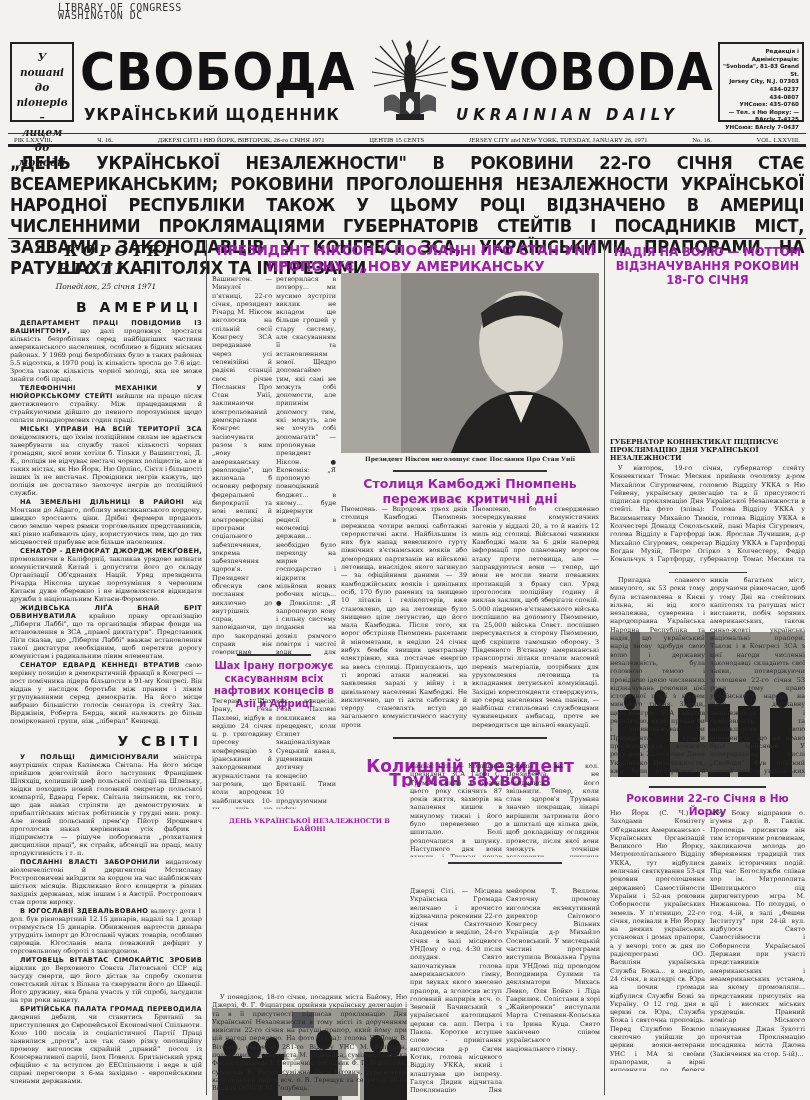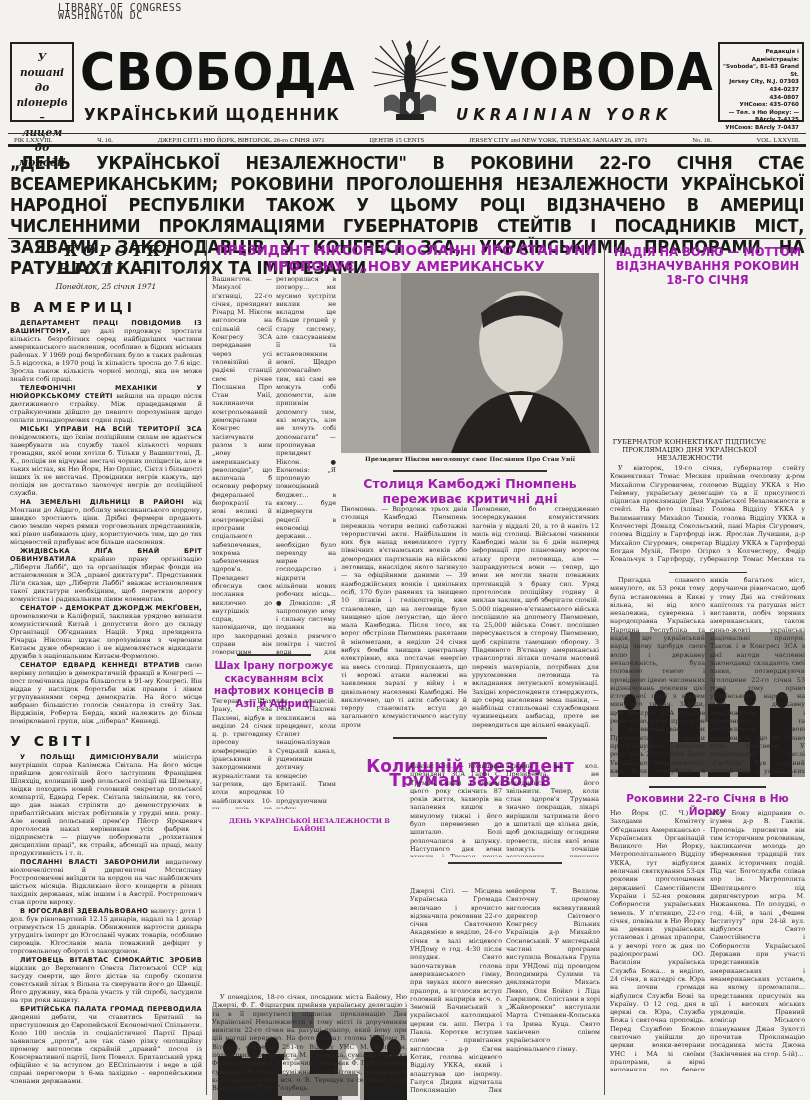--- a/index.html
+++ b/index.html
@@ -19,21 +19,21 @@
   .sub-cyr { position: absolute; left: 76px; top: 68px; font-family: "DejaVu Sans", sans-serif; font-weight: bold; font-size: 15px; letter-spacing: 1px; }
   .sub-lat { position: absolute; left: 448px; top: 68px; font-family: "DejaVu Sans", sans-serif; font-weight: bold; font-style: italic; font-size: 15px; letter-spacing: 5px; }
   .emblem { position: absolute; left: 362px; top: 0px; width: 80px; height: 88px; }
   .dateline { position: absolute; left: 8px; top: 133px; width: 798px; height: 14px; border-top: 1px solid #333; border-bottom: 3px solid #222; font-family: "Liberation Serif", serif; font-size: 6.6px; display: flex; justify-content: space-between; align-items: center; padding: 0 6px; white-space: nowrap; }
   .banner { position: absolute; left: 10px; top: 153px; width: 794px; font-family: "DejaVu Sans", sans-serif; font-weight: bold; font-size: 17px; line-height: 21px; text-align: justify; letter-spacing: -0.3px; transform: scaleX(0.95); transform-origin: left; width: 836px; }
   .rule { position: absolute; left: 8px; width: 798px; height: 1px; background: #444; }
   .vrule { position: absolute; width: 1px; background: #555; }
   .col { position: absolute; overflow: hidden; }
   .kv-head { font-family: "DejaVu Serif", serif; font-weight: bold; font-style: italic; font-size: 15px; letter-spacing: 4px; text-align: center; }
   .kv-date { font-style: italic; font-size: 7.5px; text-align: center; margin-top: 4px; }
-  .sec-head { font-family: "DejaVu Sans", sans-serif; font-weight: bold; font-size: 14px; letter-spacing: 4px; text-align: left; margin: 8px 0 4px; }
+  .sec-head { font-family: "DejaVu Sans", sans-serif; font-weight: bold; font-size: 14px; letter-spacing: 4px; text-align: right; margin: 8px 0 4px; }
   .para { font-size: 6.5px; line-height: 8px; text-align: justify; text-indent: 10px; margin-bottom: 1px; color: #222; }
   .para b { font-family: "DejaVu Sans", sans-serif; font-weight: bold; font-size: 6.6px; letter-spacing: 0.3px; }
   .headline { font-family: "DejaVu Sans", sans-serif; font-weight: bold; text-align: center; color: #a21caf; }
   .photo { background: linear-gradient(135deg,#7d7a75 0%,#4a4845 40%,#2d2c2a 70%,#6b6864 100%); position: relative; overflow: hidden; }
   .caption { font-family: "DejaVu Serif", serif; font-weight: bold; font-size: 6px; text-align: center; line-height: 7.5px; }
   .bodytext { font-size: 6.4px; line-height: 8.3px; text-align: justify; color: #2a2a2a; }
   .short-rule { height: 2px; background: #333; margin: 4px auto; width: 60%; }
 </style>
 </head>
 <body>
@@ -68,21 +68,21 @@
       <path d="M36 6 L40 2 L42 8 L41 16 L45 20 L46 42 L44 54 L36 54 L34 42 L35 20 L39 16 Z" fill="#222"></path>
       <rect x="30" y="54" width="20" height="22" fill="#333"></rect>
       <path d="M14 60 Q24 52 30 62 L30 76 Q20 70 14 74 Z" fill="#555"></path>
       <path d="M66 60 Q56 52 50 62 L50 76 Q60 70 66 74 Z" fill="#555"></path>
       <path d="M36 64 L40 60 L44 64 L44 72 L40 76 L36 72 Z" fill="#eee"></path>
       <rect x="26" y="76" width="28" height="6" fill="#222"></rect>
     </svg>
   </div>
   <div class="title-lat">SVOBODA</div>
   <div class="sub-cyr">УКРАЇНСЬКИЙ ЩОДЕННИК</div>
-  <div class="sub-lat">UKRAINIAN YORK</div>
+  <div class="sub-lat">UKRAINIAN DAILY</div>
   <div class="ear-right">
     <div>Редакція і Адміністрація:</div>
     <div>"Svoboda", 81-83 Grand St.</div>
     <div>Jersey City, N.J. 07303</div>
     <div>434-0237</div>
     <div>434-0807</div>
     <div>УНСоюз: 435-0760</div>
     <div>— Тел. з Ню Йорку: —</div>
     <div>BArcly 7-4125</div>
     <div>УНСоюз: BArcly 7-0437</div>
@@ -107,22 +107,22 @@
 <div class="vrule" style="left:604px; top:240px; height:855px;"></div>
 
 <div class="col" style="left:10px; top:242px; width:192px; height:858px;">
   <div class="kv-head">— КОРОТКІ ВІСТІ —</div>
   <div class="kv-date">Понеділок, 25 січня 1971</div>
   <div class="sec-head">В АМЕРИЦІ</div>
   <p class="para"><b>ДЕПАРТАМЕНТ ПРАЦІ ПОВІДОМИВ ІЗ ВАШИНГТОНУ,</b> <span>що далі продовжує зростати кількість безробітних серед найбідніших частини американського населення, особливо в бідних міських районах. У 1969 році безробітних було в таких районах 5.5 відсотка, в 1970 році їх кількість зросла до 7.6 відс. Зросла також кількість чорної молоді, яка не може знайти собі праці.</span></p>
   <p class="para"><b>ТЕЛЕФОНІЧНІ МЕХАНІКИ У НЮЙОРКСЬКОМУ СТЕЙТІ</b> <span>вийшли на працю після двотижневого страйку. Між працедавцями й страйкуючими дійшло до певного порозуміння щодо оплати понаднормових годин праці.</span></p>
   <p class="para"><b>МІСЬКІ УПРАВИ НА ВСІЙ ТЕРИТОРІЇ ЗСА</b> <span>повідомляють, що їхнім поліційним силам не вдається завербувати на службу такої кількості чорних громадян, якої вони хотіли б. Тільки у Вашингтоні, Д. К., поліція не відчуває нестачі чорних поліцистів, але в таких містах, як Ню Йорк, Ню Орлінс, Сієтл і більшості інших їх не вистачає. Провідники негрів кажуть, що поліція не достатньо заохочує негрів до поліційної служби.</span></p>
   <p class="para"><b>НА ЗЕМЕЛЬНІ ДІЛЬНИЦІ В РАЙОНІ</b> <span>від Монтани до Айдаго, поблизу мексиканського кордону, швидко зростають ціни. Дрібні фермери продають свою землю через рямки торговельних представників, які рівно набивають ціну, користуючись тим, що до тих місцевостей прибуває все більше населення.</span></p>
+  <p class="para"><b>СЕНАТОР - ДЕМОКРАТ ДЖОРДЖ МЕКҐОВЕН,</b> <span>промовляючи в Каліфорнії, закликав урядово визнати комуністичний Китай і допустити його до складу Організації Об'єднаних Націй. Уряд президента Річарда Ніксона шукає порозуміння з червоним Китаєм дуже обережно і не відмовляється відкидати дружби з національним Китаєм-Формозою.</span></p>
   <p class="para"><b>ЖИДІВСЬКА ЛІҐА БНАЙ БРІТ ОБВИНУВАТИЛА</b> <span>крайню праву організацію „Ліберти Лаббі", що та організація збирає фонди на встановлення в ЗСА „правої диктатури". Представник Ліґи сказав, що „Ліберти Лаббі" вважає встановлення такої диктатури необхідним, щоб перетяти дорогу комуністам і радикальним лівим елементам.</span></p>
-  <p class="para"><b>СЕНАТОР - ДЕМОКРАТ ДЖОРДЖ МЕКҐОВЕН,</b> <span>промовляючи в Каліфорнії, закликав урядово визнати комуністичний Китай і допустити його до складу Організації Об'єднаних Націй. Уряд президента Річарда Ніксона шукає порозуміння з червоним Китаєм дуже обережно і не відмовляється відкидати дружби з національним Китаєм-Формозою.</span></p>
   <p class="para"><b>СЕНАТОР ЕДВАРД КЕННЕДІ ВТРАТИВ</b> <span>свою керівну позицію в демократичній фракції в Конгресі — пост помічника лідера більшости в 91-му Конгресі. Він віддав у наслідок боротьби між правим і лівим угрупуваннями серед демократів. На його місце вибрано більшістю голосів сенатора із стейту Зах. Вірджінія, Роберта Берда, який належить до більш поміркованої групи, ніж „ліберал" Кеннеді.</span></p>
   <div class="sec-head">У СВІТІ</div>
   <p class="para"><b>У ПОЛЬЩІ ДИМІСІОНУВАЛИ</b> <span>міністра внутрішніх справ Казімєжа Світала. На його місце прийшов довголітній його заступник Францішек Шляхціц, колишній шеф польської поліції на Шлезьку, звідки походить новий головний секретар польської компартії, Едвард Ґерек. Світала звільнили, як того, що дав наказ стріляти до демонструючих в прибалтійських містах робітників у грудні мин. року. Але новий польський прем'єр Пйотр Ярошевич проголосив наказ керівникам усіх фабрик і підприємств — рішуче поборювати „розхитання дисципліни праці", як страйк, абсенції на праці, малу продуктивність і т. п.</span></p>
   <p class="para"><b>ПОСЛАННІ ВЛАСТІ ЗАБОРОНИЛИ</b> <span>видатному віолончелістові й диригентові Мстиславу Ростроповичеві виїздити за кордон на час найближчих шістьох місяців. Відкликано його концерти в різних західніх державах, між іншим і в Австрії. Ростропович став проти вироку.</span></p>
   <p class="para"><b>В ЮГОСЛАВІЇ ЗДЕВАЛЬВОВАНО</b> <span>валюту: доти 1 дол. був рівновартний 12.15 динарів, надалі за 1 долар отримується 15 динарів. Обниження вартости динара утрудніть імпорт до Югославії чужих товарів, особливо сировців. Югославія мала поважний дефіцит у торговельному обороті з закордоном.</span></p>
   <p class="para"><b>ЛИТОВЕЦЬ ВІТАВТАС СІМОКАЙТІС ЗРОБИВ</b> <span>відклик до Верховного Совєта Литовської ССР від засуду смерти, що його дістав за спробу скопити совєтський літак з Вільна та скерувати його до Швеції. Його дружину, яка брала участь у тій спробі, засудили на три роки ващету.</span></p>
   <p class="para"><b>БРИТІЙСЬКА ПАЛАТА ГРОМАД ПЕРЕВОДИЛА</b> <span>дводенні дебати, чи ставитись Британії за приступлення до Європейської Економічної Спільноти. Коло 100 послів із соціалістичної Партії Праці заявилися „проти", але так само різку опозиційну промову виголосив скрайній „правий" посол із Консервативної партії, Інох Повелл. Британський уряд офіційно є за вступом до ЕЕСпільноти і веде в цій справі переговори з 6-ма західньо - европейськими членами державами.</span></p>
 
 </div>
 
@@ -219,21 +219,21 @@
       <ellipse cx="110" cy="64" rx="6" ry="8"></ellipse>
         <rect x="98" y="72" width="22" height="73"></rect>
       <ellipse cx="140" cy="66" rx="6" ry="8"></ellipse>
         <rect x="128" y="74" width="22" height="71"></rect>
       <ellipse cx="172" cy="68" rx="6" ry="8"></ellipse>
         <rect x="160" y="76" width="22" height="69"></rect>
     </g>
     <rect x="60" y="110" width="80" height="30" fill="#3a3936"></rect>
   </svg>
 </div>
-<div class="col" style="left:592px; top:438px; width:195px; font-family:'DejaVu Serif', serif; font-weight:normal; font-size:6.8px; line-height:8.2px; text-align:center;">ГУБЕРНАТОР КОННЕКТИКАТ ПІДПИСУЄ ПРОКЛЯМАЦІЮ ДНЯ УКРАЇНСЬКОЇ НЕЗАЛЕЖНОСТИ</div>
+<div class="col" style="left:610px; top:438px; width:195px; font-family:'DejaVu Serif', serif; font-weight:bold; font-size:6.8px; line-height:8.2px; text-align:left;">ГУБЕРНАТОР КОННЕКТИКАТ ПІДПИСУЄ ПРОКЛЯМАЦІЮ ДНЯ УКРАЇНСЬКОЇ НЕЗАЛЕЖНОСТИ</div>
 <div class="col bodytext" style="left:610px; top:464px; width:195px; height:100px; text-indent:8px;">У вівторок, 19-го січня, губернатор стейту Коннектикат Томас Меския прийняв очоловзу д-ром Михайлом Сігуровичем, головою Відділу УККА з Ню Гейвену, українську делегацію та в її присутності підписав проклямацію Дня Української Незалежности в стейті. На фото (зліва): Голова Відділу УККА у Вилимантику Михайло Тимків, голова Відділу УККА в Колчестері Доналд Сокольський, пані Марія Сігурович, голова Відділу в Гартфорді інж. Ярослав Лучишин, д-р Михайло Сігурович, секретар Відділу УККА в Гартфорді Богдан Музій, Петро Огірко з Колчестеру, Федір Ковальчук з Гартфорду, губернатор Томас Меския та голова Відділу УККА в Норвіч Мирон Техловець.</div>
 <div class="col" style="left:610px; top:568px; width:195px;">
   <div class="short-rule" style="width:40%; height:1px;"></div>
 </div>
 <div class="col bodytext" style="left:610px; top:576px; width:95px; height:200px; text-indent:8px;">Пригадка славного минулого, як 53 роки тому була встановлена в Києві вільна, ні від кого незалежна, суверенна і народоправна Українська Народна Республіка та надія, що український нарід знову здобуде свою волю і державну незалежність, була головною темою і провідною ідеєю численних відзначувань роковин цієї історичної події з кінцем минулого тижня. Заходи, щоб Конгрес ЗСА схвалив резолюцію, якою прохав би і уповноважував би Президента країни проголошувати кожного року день 22-го січня Днем Української Незалежности, вже були поворблені в Конгресі і ведуться, але фактично цей день уже є всеамериканським Днем Української Незалежности, бо таким його проголошують губернатори багатьох стейтів і посадники</div>
 <div class="col bodytext" style="left:710px; top:576px; width:95px; height:200px;">ників багатьох міст, доручаючи рівночасно, щоб у тому Дні на стейтових капітолях та ратушах міст виставити, побіч зоряних американських, також синьо-жовті українські національні прапори. Також і в Конгресі ЗСА з цієї нагоди численні законодавці складають свої заяви, потверджуючи зголошене 22-го січня 53 роки тому право українського народу на свою державну незалежність і суверенність та висловлюючи свою впевненість, що це право буде здійснене. У попередньому числі „Свободи" був поданий довгий реєстр українських громад, в яких відбулися з кінцем минулого тижня врочистості для відзначення роковин 22-го січня. Описи цих імпрез будуть подані в чергових числах „Свободи". В</div>
 
 <div class="col" style="left:610px; top:782px; width:195px;">
   <div class="short-rule"></div>
   <div class="headline" style="font-size:10.5px; line-height:13px; margin-top:4px;">Роковини 22-го Січня в Ню Йорку</div>

